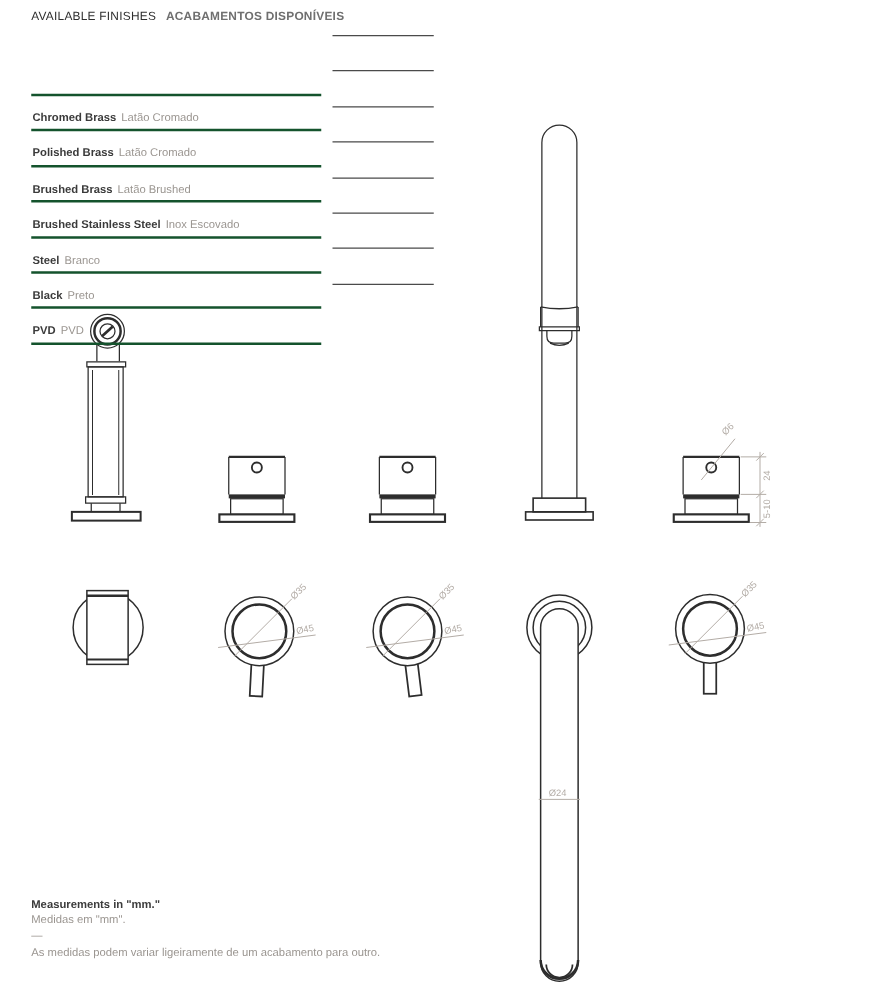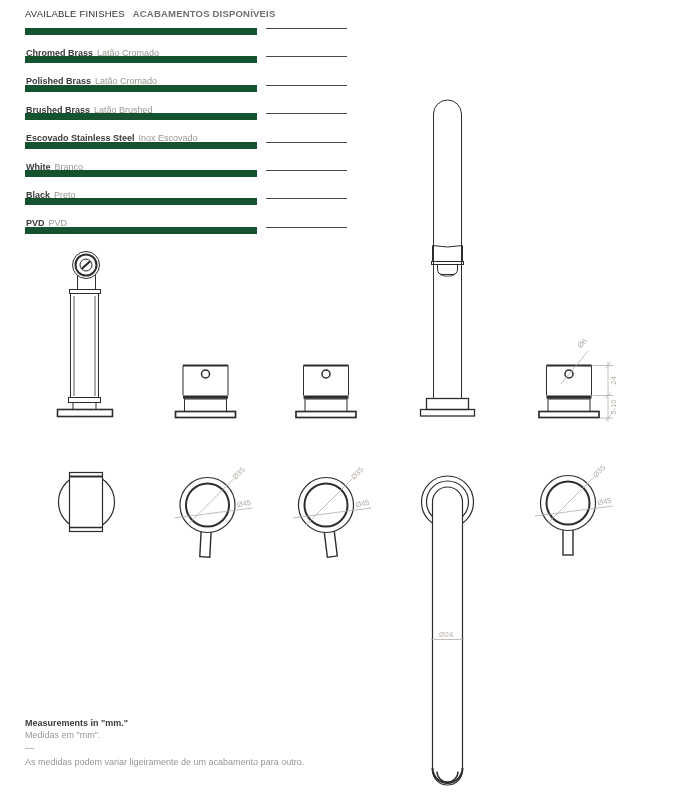--- a/index.html
+++ b/index.html
@@ -8,21 +8,21 @@
     font-family:"Liberation Sans",sans-serif;
   }
   
   .doc-header{position:absolute;left:25px;top:8px;font-size:9.5px;letter-spacing:.2px;white-space:nowrap;}
   .doc-header .en{font-weight:400;color:#2f2f2f;}
   .doc-header .pt{font-weight:700;color:#6f6f6f;margin-left:5px;text-align:center;}
   
   .finishes{position:absolute;left:25px;top:28px;width:322px;}
   .finish-row{display:flex;height:28.4px;box-sizing:border-box;}
   .finish-row.closing{height:0;}
-  .cell-main{width:232px;border-top:7px solid #14532d;box-sizing:border-box;padding:7px 2px 0 1px;white-space:nowrap;}
+  .cell-main{width:232px;border-top:2px solid #14532d;box-sizing:border-box;padding:7px 2px 0 1px;white-space:nowrap;margin-top:47px;}
   .cell-gap{width:9px;}
   .cell-swatch{flex:1;border-top:1px solid #4a4a4a;box-sizing:border-box;}
   .fin-en{font-weight:700;color:#3b3b3b;font-size:9px;}
   .fin-pt{color:#9a9590;font-size:9px;margin-left:4px;}
   
   .doc-footer{position:absolute;left:25px;top:718px;font-size:9px;line-height:11.5px;white-space:nowrap;}
   .doc-footer .b{font-weight:700;color:#3b3b3b;}
   .doc-footer .g{color:#9a9590;}
   .doc-footer .sep{color:#9a9590;margin:2px 0;}
   
@@ -174,26 +174,26 @@
       <div class="cell-main"><span class="fin-en">Polished Brass</span><span class="fin-pt">Latão Cromado</span></div>
       <div class="cell-gap"></div>
       <div class="cell-swatch"></div>
     </div>
     <div class="finish-row">
       <div class="cell-main"><span class="fin-en">Brushed Brass</span><span class="fin-pt">Latão Brushed</span></div>
       <div class="cell-gap"></div>
       <div class="cell-swatch"></div>
     </div>
     <div class="finish-row">
-      <div class="cell-main"><span class="fin-en">Escovado Stainless Steel</span><span class="fin-pt">Inox Escovado</span></div>
-      <div class="cell-gap"></div>
-      <div class="cell-swatch"></div>
-    </div>
-    <div class="finish-row">
-      <div class="cell-main"><span class="fin-en">White</span><span class="fin-pt">Branco</span></div>
+      <div class="cell-main"><span class="fin-en">Brushed Stainless Steel</span><span class="fin-pt">Inox Escovado</span></div>
+      <div class="cell-gap"></div>
+      <div class="cell-swatch"></div>
+    </div>
+    <div class="finish-row">
+      <div class="cell-main"><span class="fin-en">Steel</span><span class="fin-pt">Branco</span></div>
       <div class="cell-gap"></div>
       <div class="cell-swatch"></div>
     </div>
     <div class="finish-row">
       <div class="cell-main"><span class="fin-en">Black</span><span class="fin-pt">Preto</span></div>
       <div class="cell-gap"></div>
       <div class="cell-swatch"></div>
     </div>
     <div class="finish-row">
       <div class="cell-main"><span class="fin-en">PVD</span><span class="fin-pt">PVD</span></div>

